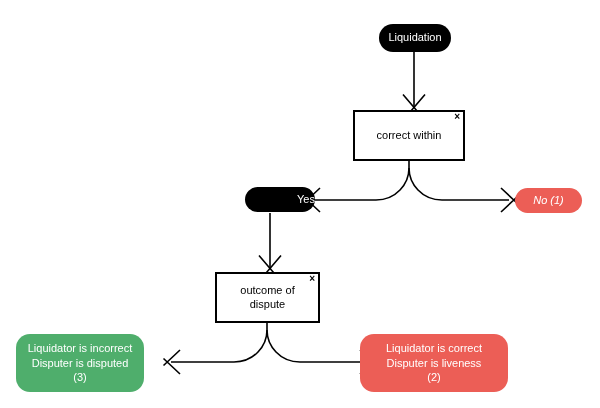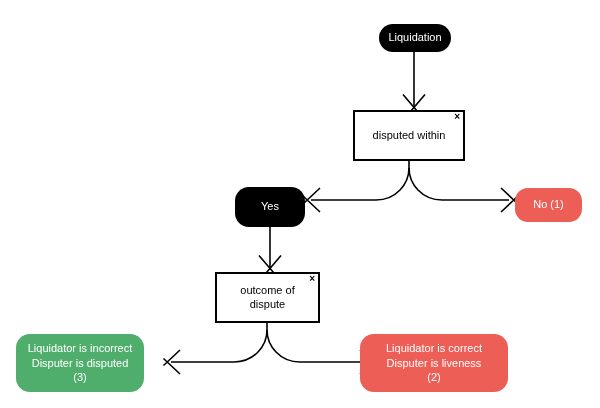--- a/index.html
+++ b/index.html
@@ -66,22 +66,22 @@
     top: 0px;
     right: 3px;
     font-size: 10px;
     font-weight: 700;
     line-height: 1;
     color: var(--dark_text, #000);
   }
   
   #n-liquidation { left: 379px; top: 24px;  width: 72px;  height: 28px; }
   #n-q-liveness  { left: 353px; top: 110px; width: 112px; height: 51px; }
-  #n-yes         { left: 235px; top: 187px; width: 70px;  height: 40px; }
-  #n-no          { left: 515px; top: 188px; width: 67px;  height: 34px; }
+  #n-yes         { left: 245px; top: 187px; width: 70px;  height: 25px; align-items: flex-end; }
+  #n-no          { left: 515px; top: 188px; width: 67px;  height: 25px; font-style: italic; }
   #n-q-dvm       { left: 215px; top: 272px; width: 105px; height: 51px; }
   #n-out-green   { left: 16px;  top: 334px; width: 128px; height: 58px; }
   #n-out-red     { left: 360px; top: 334px; width: 148px; height: 58px; }
 </style>
 </head>
 <body>
 
 <div class="canvas">
 
   <svg class="connectors" viewBox="0 0 600 408" fill="none" stroke="#000000" stroke-width="1.6">
@@ -102,21 +102,21 @@
     <path d="M180,350 L163.5,365.5 M180,374 L163.5,358.5" stroke="#000000"></path>
     <path d="M360,350 L376.5,365.5 M360,374 L376.5,358.5" stroke="#000000"></path>
   </svg>
 
   <div id="n-liquidation" class="node pill-black">
     <span>Liquidation</span>
   </div>
 
   <div id="n-q-liveness" class="node decision">
     <span class="close-x">×</span>
-    <div>disputed within</div>
+    <div>correct within</div>
   </div>
 
   <div id="n-yes" class="node pill-black">
     <span>Yes</span>
   </div>
 
   <div id="n-no" class="node pill-red">
     <span>No (1)</span>
   </div>
 

